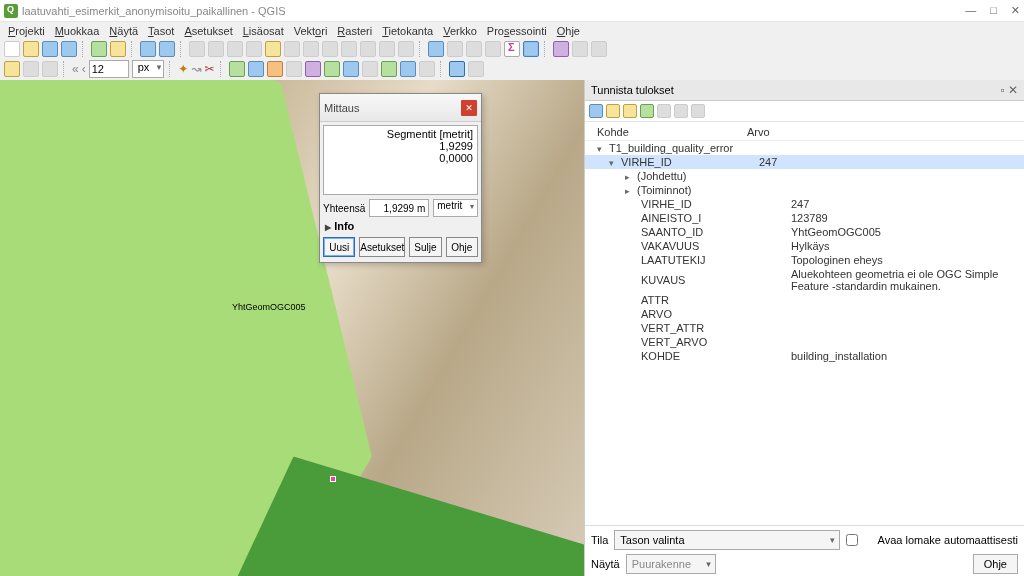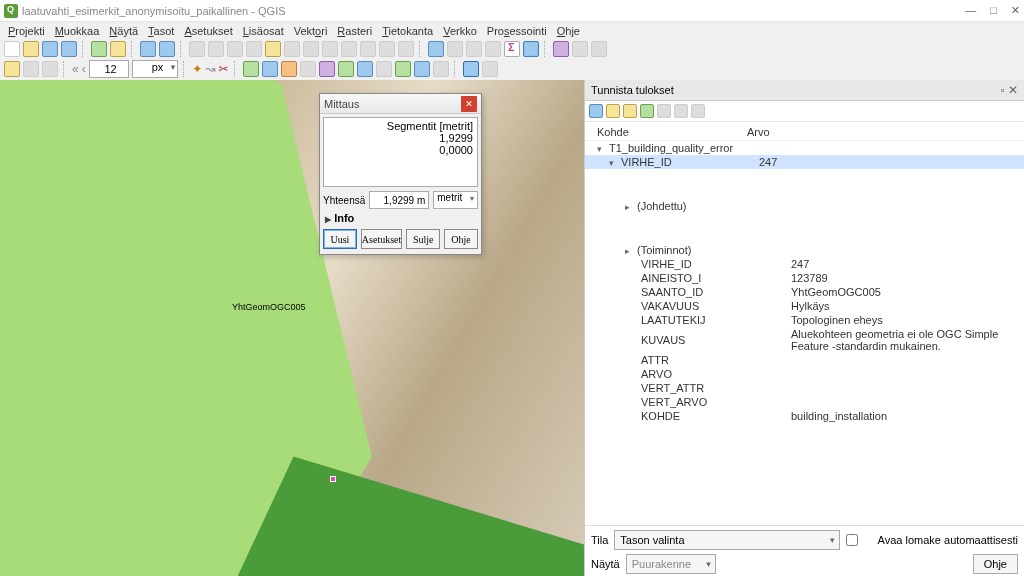--- a/index.html
+++ b/index.html
@@ -16,22 +16,22 @@
   .ticon { width: 16px; height: 16px; display: inline-block; background: #ddd; border: 1px solid #ccc; border-radius: 2px; }
   .ticon.blue { background: #9ec9ef; border-color:#5a8cc0; }
   .ticon.green { background: #b5e0a0; border-color:#6aa050; }
   .ticon.yellow { background: #f5e49a; border-color:#c0a040; }
   .ticon.purple { background: #d0b0e0; border-color:#9060b0; }
   .ticon.white { background: #fff; }
   .ticon.orange { background: #f5c080; border-color:#c08040; }
   .ticon.sigma { background:#fff; border-color:#aaa; position:relative; }
   .ticon.sigma::after { content:"Σ"; color:#c04090; font-weight:bold; font-size:11px; position:absolute; top:-1px; left:3px; }
   .tsep { width: 4px; height: 16px; border-left: 1px dotted #aaa; margin: 0 2px; }
-  .num-input { width: 40px; height: 18px; border: 1px solid #aaa; background:#fff; padding: 0 11px; text-align: right; }
-  .unit-sel { height: 18px; border: 1px solid #aaa; background:#fff; padding: 0 14px 0 19px; position:relative; min-width:30px; }
+  .num-input { width: 40px; height: 18px; border: 1px solid #aaa; background:#fff; padding: 0 2px; }
+  .unit-sel { height: 18px; border: 1px solid #aaa; background:#fff; padding: 0 14px 0 5px; position:relative; min-width:30px; }
   .unit-sel::after { content:"▾"; position:absolute; right:2px; top:1px; color:#666; font-size:9px; }
   .tool-symbol { color:#888; font-size:12px; }
   .main { display: flex; height: 498px; }
   .canvas { flex: 1; position: relative; background: linear-gradient(120deg, #d4c4a8 0%, #c8b898 30%, #e8dcc8 50%, #b8a888 70%, #d8ccb8 100%); overflow:hidden; }
   .poly-light { position:absolute; top:-50px; left:-200px; width:600px; height:600px; background:#a8dc78; transform:rotate(25deg); clip-path: polygon(0 0, 60% 0, 100% 50%, 95% 100%, 0 100%); }
   .poly-dark { position:absolute; top:340px; left:220px; width:400px; height:300px; background:#4a9c3a; transform:rotate(-20deg); clip-path: polygon(30% 0, 100% 70%, 100% 100%, 0 100%, 0 40%); }
   .feature-label { position:absolute; top:222px; left:232px; font-size:9px; color:#000; background:transparent; }
   .vertex-marker { position:absolute; top:396px; left:330px; width:6px; height:6px; background:#f040a0; border:1px solid #fff; }
   .side-panel { width: 440px; background:#fff; border-left:1px solid #ccc; display:flex; flex-direction:column; }
   .panel-header { background:#e8e8e8; padding:3px 6px; display:flex; align-items:center; border-bottom:1px solid #ccc; }
@@ -39,43 +39,43 @@
   .pclose { color:#666; font-size:12px; }
   .panel-toolbar { padding:3px 4px; display:flex; gap:3px; border-bottom:1px solid #e5e5e5; }
   .panel-tree { flex:1; overflow:auto; padding:2px 0; }
   .tree-header { display:flex; padding:2px 8px 2px 12px; font-weight:400; color:#333; border-bottom:1px solid #f0f0f0; }
   .tree-row { display:flex; padding:1px 8px 1px 12px; color:#333; align-items:center; }
   .tree-row .k { flex: 0 0 150px; white-space:nowrap; overflow:hidden; }
   .tree-row .v { flex:1; }
   .tree-row.hi { background:#d0e4ff; }
   .expander { display:inline-block; width:10px; color:#666; font-size:9px; margin-right:2px; }
   .indent1 { padding-left: 24px !important; align-items: center; }
-  .indent2 { padding-left: 40px !important; margin-top: 30px; }
+  .indent2 { padding-left: 40px !important; }
   .indent3 { padding-left: 56px !important; }
   .panel-footer { padding:4px 6px; display:flex; flex-direction:column; gap:4px; border-top:1px solid #ddd; }
   .footer-row { display:flex; align-items:center; gap:6px; }
   .combo { flex:1; height:20px; border:1px solid #aaa; background:#f5f5f5; padding:0 18px 0 5px; position:relative; display:flex; align-items:center; }
   .combo::after { content:"▾"; position:absolute; right:4px; color:#666; font-size:9px; }
   .chk { display:flex; align-items:center; gap:20px; white-space:nowrap; }
   .chk input { width:12px; height:12px; }
   .btn { height:20px; padding:0 10px; border:1px solid #aaa; background:#f5f5f5; display:inline-flex; align-items:center; cursor:default; }
   .dialog { position:absolute; top:93px; left:319px; width:163px; background:#f0f0f0; border:1px solid #888; box-shadow:2px 2px 6px rgba(0,0,0,0.2); }
-  .dlg-title { height:20px; background:linear-gradient(#f8f8f8,#e8e8e8); display:flex; align-items:center; padding:0 4px; font-size:11px; color:#444; border-bottom:1px solid #ccc; }
+  .dlg-title { height:28px; background:linear-gradient(#f8f8f8,#e8e8e8); display:flex; align-items:center; padding:0 4px; font-size:11px; color:#444; border-bottom:1px solid #ccc; }
   .dlg-close { margin-left:auto; width:16px; height:16px; background:#d04030; color:#fff; display:flex; align-items:center; justify-content:center; font-size:9px; border-radius:1px; }
   .dlg-body { padding:3px; }
   .dlg-text { height:70px; border:1px solid #aaa; background:#fff; padding:2px 4px; text-align:right; font-size:10px; display:flex; flex-direction:column; }
   .dlg-row { display:flex; align-items:center; gap:4px; margin-top:4px; }
   .dlg-row label { font-size:10px; }
   .dlg-input { width:60px; height:18px; border:1px solid #aaa; background:#fff; padding:0 3px; text-align:right; font-size:10px; }
   .dlg-sel { flex:1; height:18px; border:1px solid #aaa; background:#fff; padding:0 14px 8px 3px; position:relative; font-size:10px; }
   .dlg-sel::after { content:"▾"; position:absolute; right:3px; top:2px; font-size:8px; color:#666; }
   .dlg-info { padding:3px 2px; font-size:10px; font-weight:bold; }
   .dlg-info .tri { display:inline-block; color:#444; margin-right:3px; font-size:8px; }
   .dlg-btns { display:flex; gap:4px; padding:2px 0 2px 0; }
-  .dlg-btn { flex:1; height:20px; border:1px solid #888; background:#f5f5f5; font-size:10px; display:flex; align-items:center; justify-content:center;font-family:Liberation Serif, serif; }
+  .dlg-btn { flex:1; height:20px; border:1px solid #888; background:#f5f5f5; font-size:10px; display:flex; align-items:center; justify-content:center; }
   .dlg-btn.primary { border:1px solid #2a6cc0; box-shadow: inset 0 0 0 1px #7ab0ef; }
 </style>
 </head>
 <body>
 
 <div class="titlebar">
   <span class="qicon"></span>
   <span>laatuvahti_esimerkit_anonymisoitu_paikallinen - QGIS</span>
   <div class="winbtns">
     <span>—</span>

